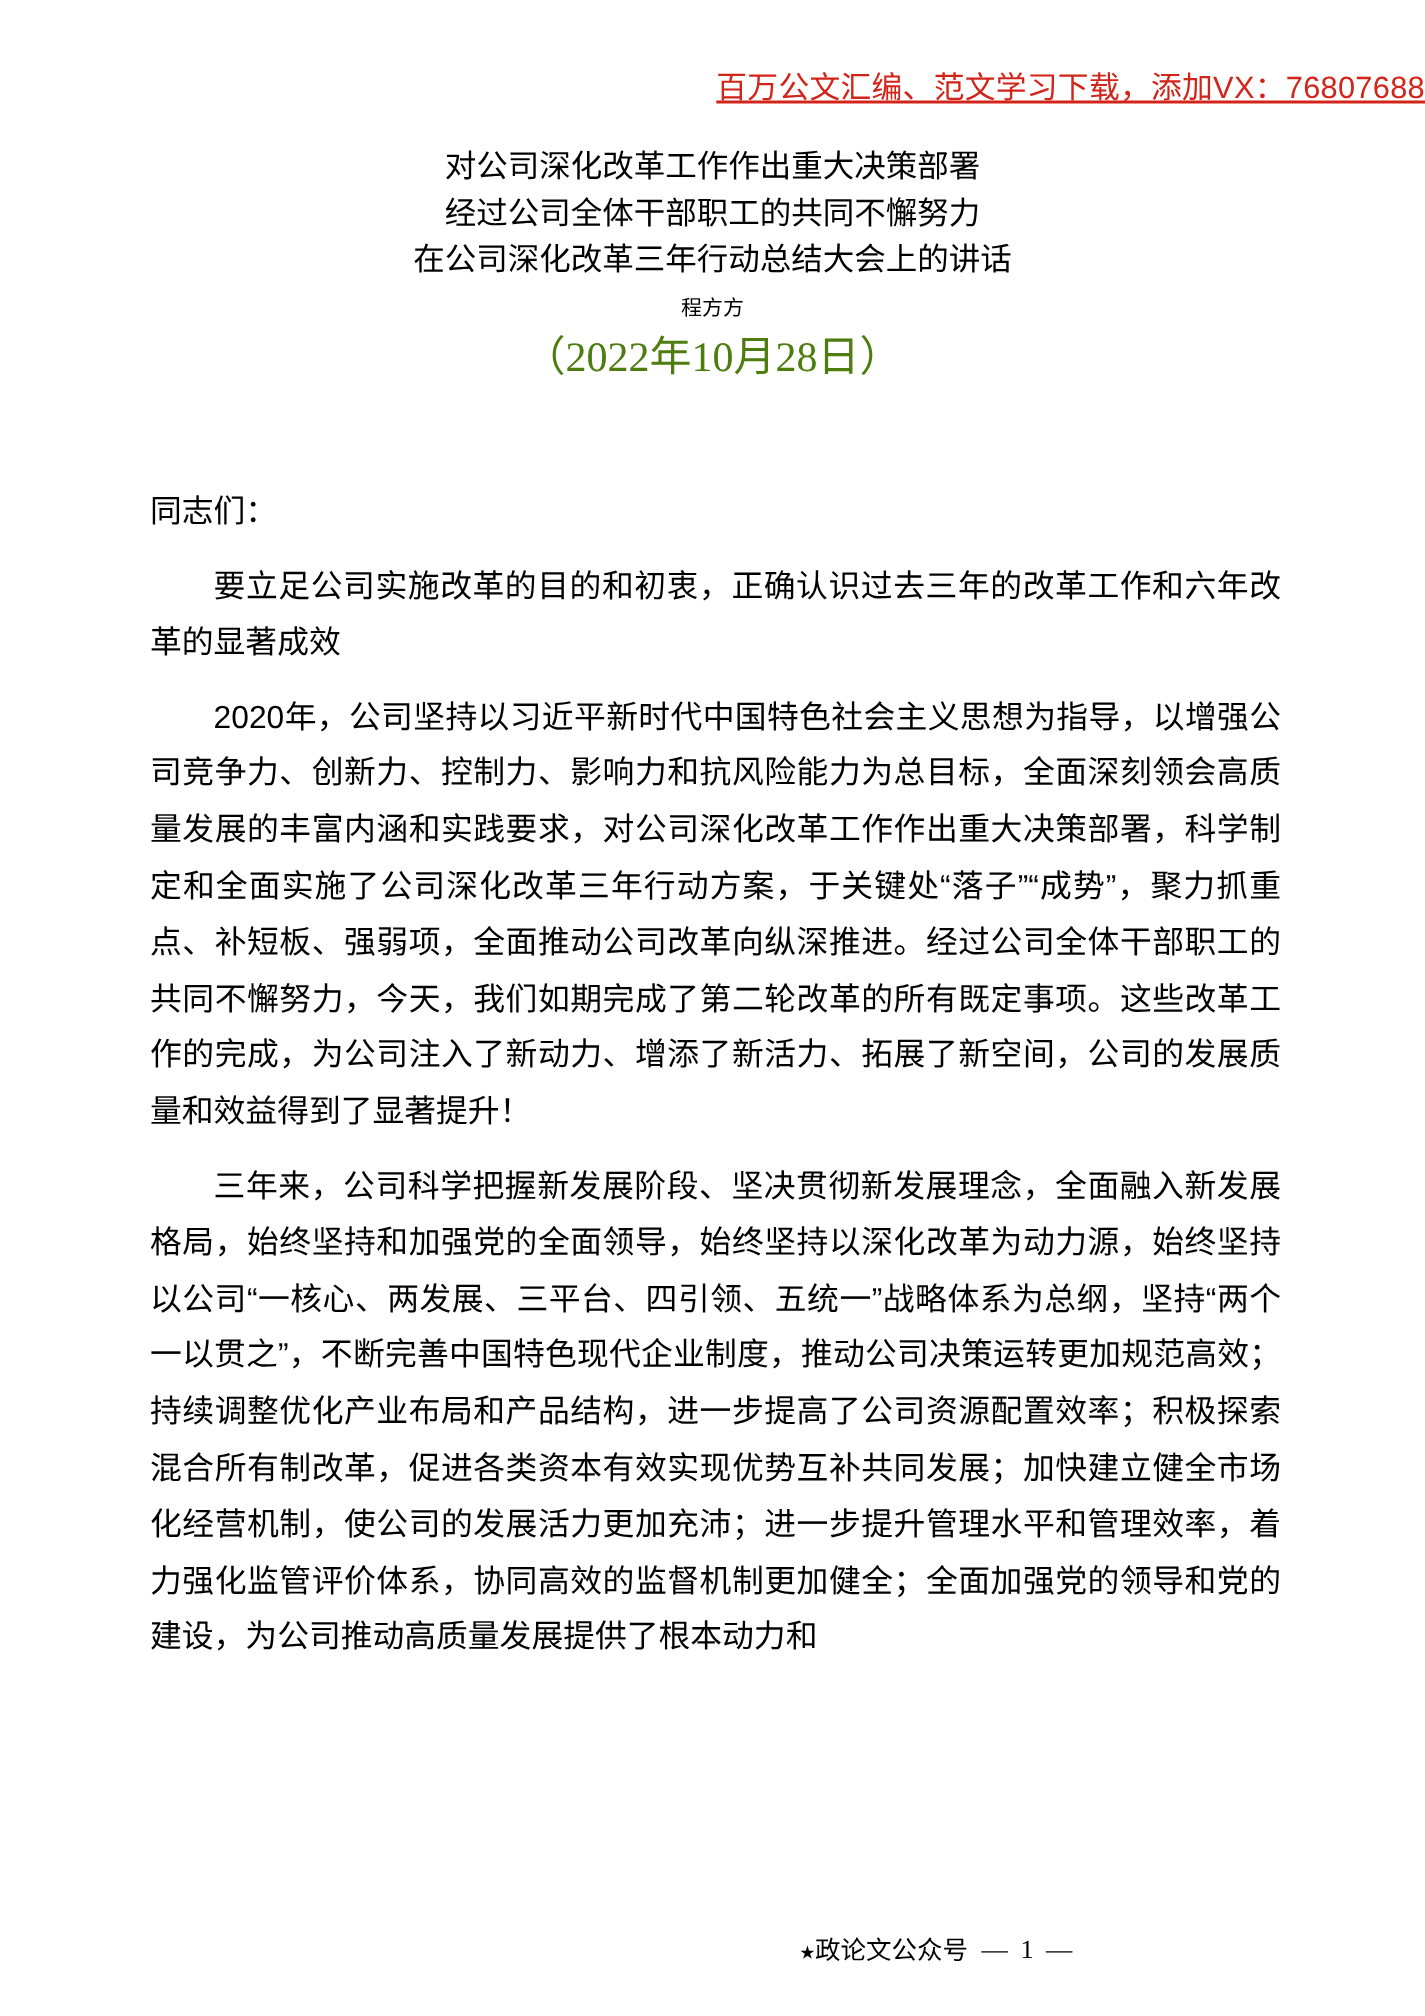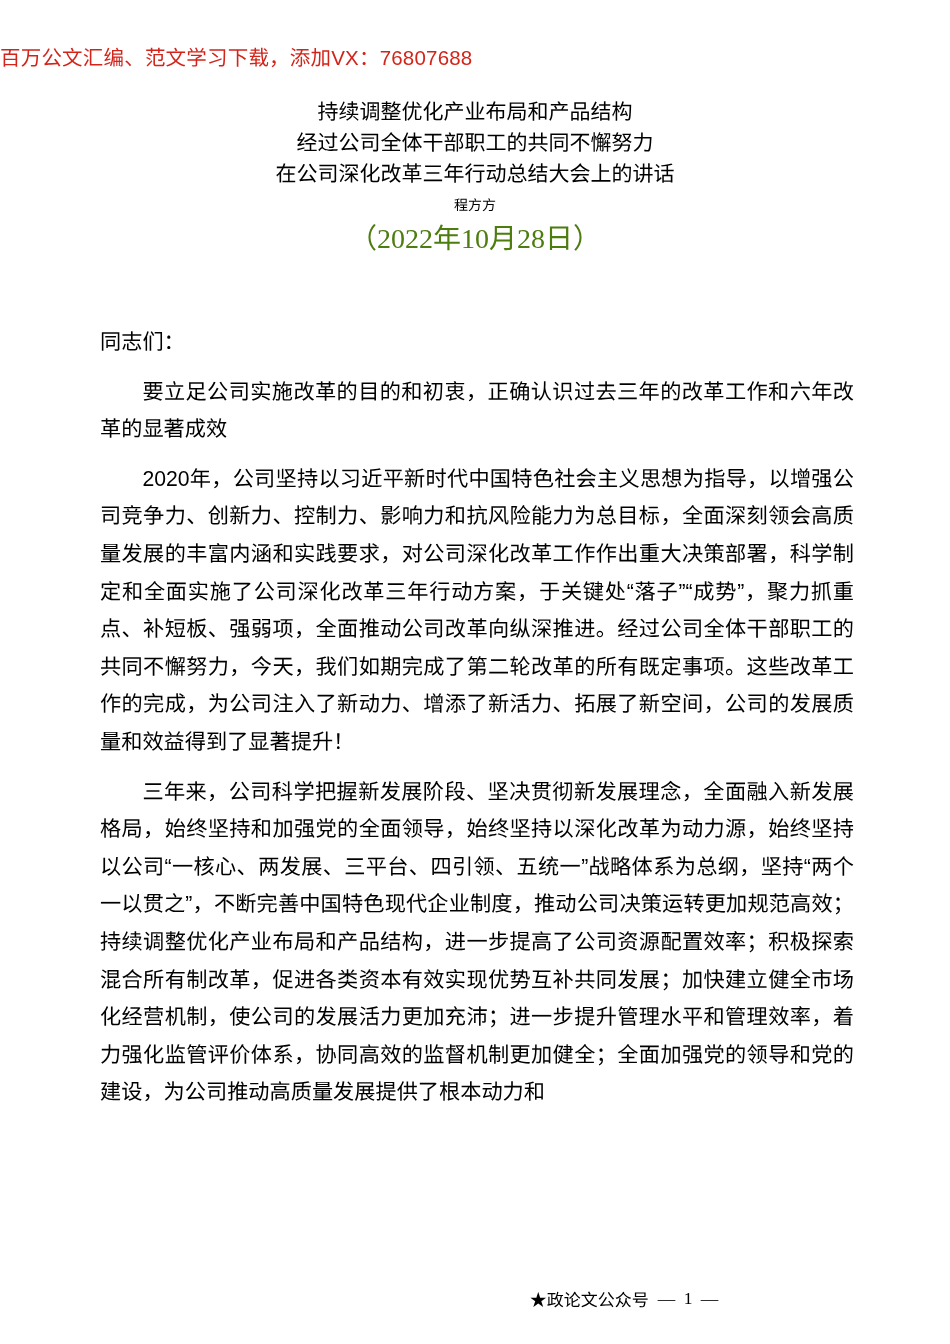--- a/index.html
+++ b/index.html
@@ -20,25 +20,26 @@
     overflow: hidden;
     box-sizing: border-box;
   }
 
   
   .promo-banner {
     position: absolute;
     top: 41px;
     left: 0;
     width: 950px;
-    text-align: left;
+    text-align: right;
     font-size: 20.5px;
     letter-spacing: 0.2px;
     color: #d3241a;
     white-space: nowrap;
+    text-decoration: underline;
   }
 
   
   .title-block {
     position: absolute;
     top: 96px;
     left: 0;
     width: 950px;
     text-align: center;
   }
@@ -89,42 +90,42 @@
     text-align: center;
     font-size: 0;
   }
   .footer-inner {
     display: inline-block;
     margin-left: 300px;
     white-space: nowrap;
   }
   .footer-mark {
     font-size: 17px;
-    font-family: Liberation Serif, serif;
+    font-family: Liberation Mono, monospace;
     color: #000;
     vertical-align: middle;
   }
   .footer-page {
     font-size: 17.5px;
     font-family: "Liberation Serif", "DejaVu Serif", serif;
     color: #000;
     vertical-align: middle;
     margin-left: 9px;
     letter-spacing: 2px;
   }
 </style>
 </head>
 <body>
 
 <div class="page">
 
   <div class="promo-banner" style="color: rgb(211, 36, 26);">百万公文汇编、范文学习下载，添加VX：76807688</div>
 
   <div class="title-block">
-    <div class="title-line">持续调整优化产业布局和产品结构</div>
+    <div class="title-line">对公司深化改革工作作出重大决策部署</div>
     <div class="title-line">经过公司全体干部职工的共同不懈努力</div>
     <div class="title-line">在公司深化改革三年行动总结大会上的讲话</div>
     <div class="author-line">程方方</div>
     <div class="date-line">（2022年10月28日）</div>
   </div>
 
   <div class="body-text">
     <p class="para">同志们：</p>
     <p class="para indent">要立足公司实施改革的目的和初衷，正确认识过去三年的改革工作和六年改革的显著成效</p>
     <p class="para indent">2020年，公司坚持以习近平新时代中国特色社会主义思想为指导，以增强公司竞争力、创新力、控制力、影响力和抗风险能力为总目标，全面深刻领会高质量发展的丰富内涵和实践要求，对公司深化改革工作作出重大决策部署，科学制定和全面实施了公司深化改革三年行动方案，于关键处“落子”“成势”，聚力抓重点、补短板、强弱项，全面推动公司改革向纵深推进。经过公司全体干部职工的共同不懈努力，今天，我们如期完成了第二轮改革的所有既定事项。这些改革工作的完成，为公司注入了新动力、增添了新活力、拓展了新空间，公司的发展质量和效益得到了显著提升！</p>

